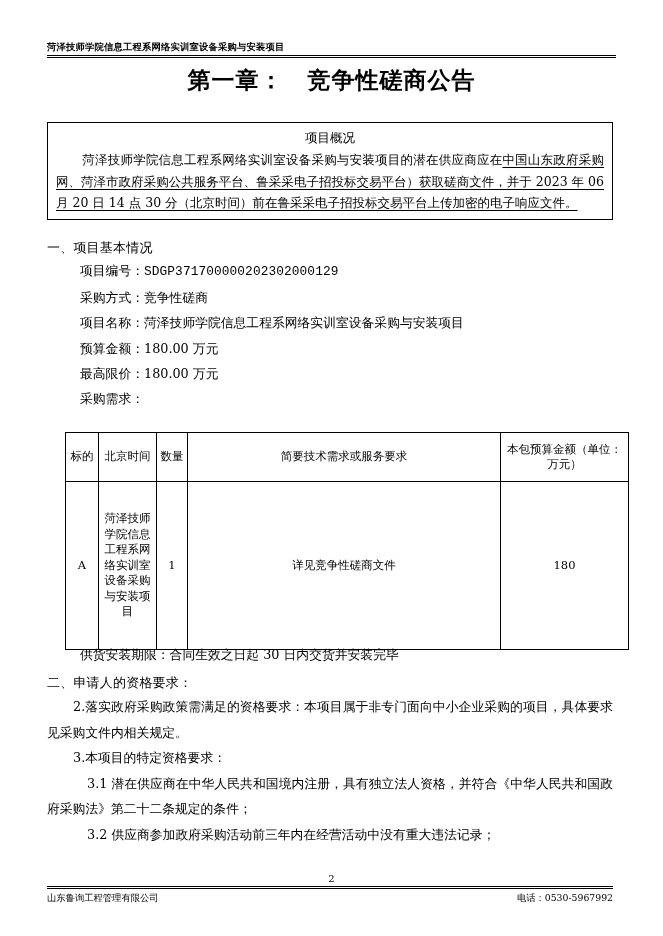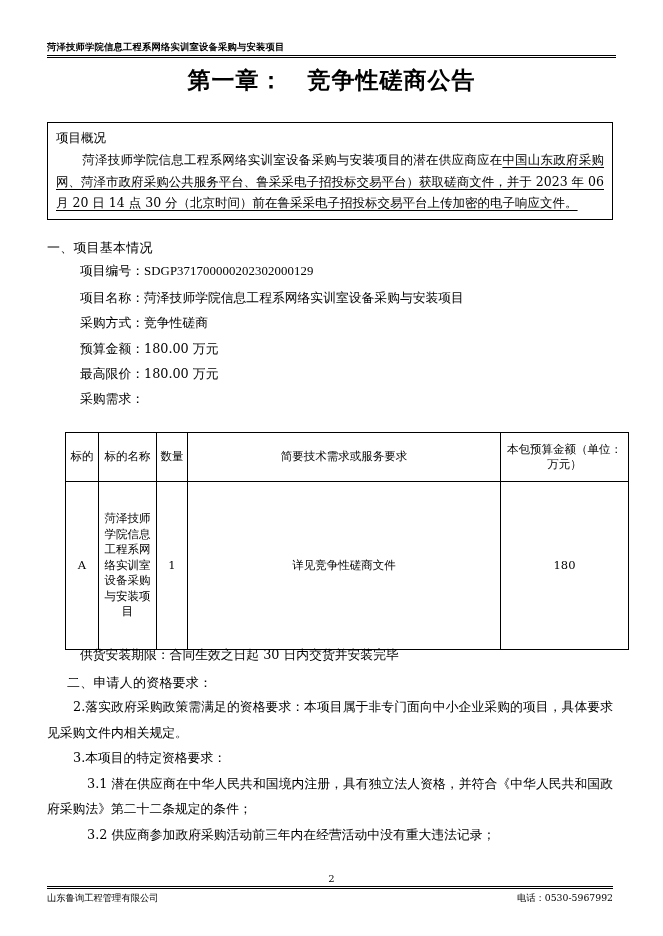--- a/index.html
+++ b/index.html
@@ -63,21 +63,21 @@
   .overview-box {
     position: absolute;
     top: 122px;
     left: 47px;
     width: 566px;
     box-sizing: border-box;
     border: 1px solid #000;
     padding: 4px 8px 5px 8px;
   }
   .overview-title {
-    text-align: left;
+    text-align: center;
     font-size: 12.5px;
     line-height: 22px;
   }
   .overview-para {
     font-size: 12.5px;
     line-height: 21.5px;
     text-align: justify;
     text-justify: inter-ideograph;
   }
   .overview-para .indent { display: inline-block; width: 26px; }
@@ -86,38 +86,38 @@
   
   .section-heading {
     position: absolute;
     left: 47px;
     font-size: 13px;
     font-weight: normal;
     line-height: 20px;
     letter-spacing: 0.2px;
   }
   #sec1 { top: 238px; }
-  #sec2 { top: 673px; margin-left: 20px; }
+  #sec2 { top: 673px; }
 
   
   .info-list {
     position: absolute;
     top: 258px;
     left: 80px;
     width: 540px;
   }
   .info-row {
     font-size: 12.8px;
     line-height: 25.5px;
     white-space: nowrap;
   }
   .info-label { }
   .info-value { }
   .info-value.mono {
-    font-family: Liberation Serif, serif;
+    font-family: Liberation Mono, monospace;
     letter-spacing: 0.1px;
   }
 
   
   .need-label {
     position: absolute;
     top: 389px;
     left: 80px;
     font-size: 12.8px;
     line-height: 20px;
@@ -230,40 +230,40 @@
     <div class="overview-para"><span class="indent"></span><span>菏泽技师学院信息工程系网络实训室设备采购与安装项目的潜在供应商应在</span><span class="u">中国山东政府采购网、菏泽市政府采购公共服务平台、鲁采采电子招投标交易平台）获取磋商文件，并于 2023 年 06 月  20  日 14 点 30 分（北京时间）前在鲁采采电子招投标交易平台上传加密的电子响应文件。</span></div>
   </div>
 
   <div class="section-heading" id="sec1">一、项目基本情况</div>
 
   <div class="info-list">
     <div class="info-row">
       <span class="info-label">项目编号：</span><span class="info-value mono">SDGP371700000202302000129</span>
     </div>
     <div class="info-row">
+      <span class="info-label">采购方式：</span><span class="info-value">竞争性磋商</span>
+    </div>
+    <div class="info-row">
       <span class="info-label">项目名称：</span><span class="info-value">菏泽技师学院信息工程系网络实训室设备采购与安装项目</span>
-    </div>
-    <div class="info-row">
-      <span class="info-label">采购方式：</span><span class="info-value">竞争性磋商</span>
     </div>
     <div class="info-row">
       <span class="info-label">预算金额：</span><span class="info-value">180.00 万元</span>
     </div>
     <div class="info-row">
       <span class="info-label">最高限价：</span><span class="info-value">180.00 万元</span>
     </div>
   </div>
 
   <div class="need-label">采购需求：</div>
 
   <table class="pk-table">
     <thead>
       <tr>
         <th class="col-id">标的</th>
-        <th class="col-name">标的名称</th>
+        <th class="col-name">北京时间</th>
         <th class="col-qty">数量</th>
         <th class="col-desc">简要技术需求或服务要求</th>
         <th class="col-budget">本包预算金额（单位：万元）</th>
       </tr>
     </thead>
     <tbody>
       <tr class="body-row">
         <td>A</td>
         <td class="name-cell">菏泽技师学院信息工程系网络实训室设备采购与安装项目</td>
         <td>1</td>

